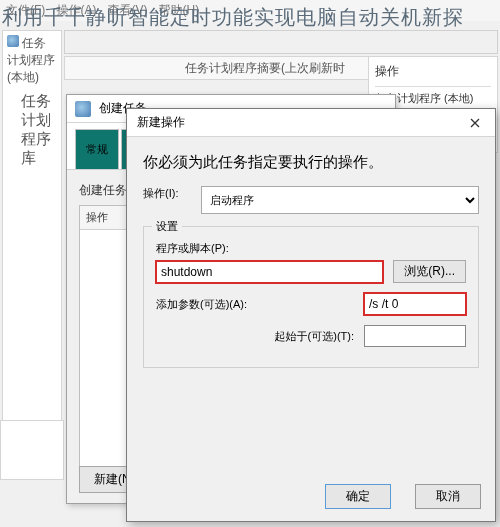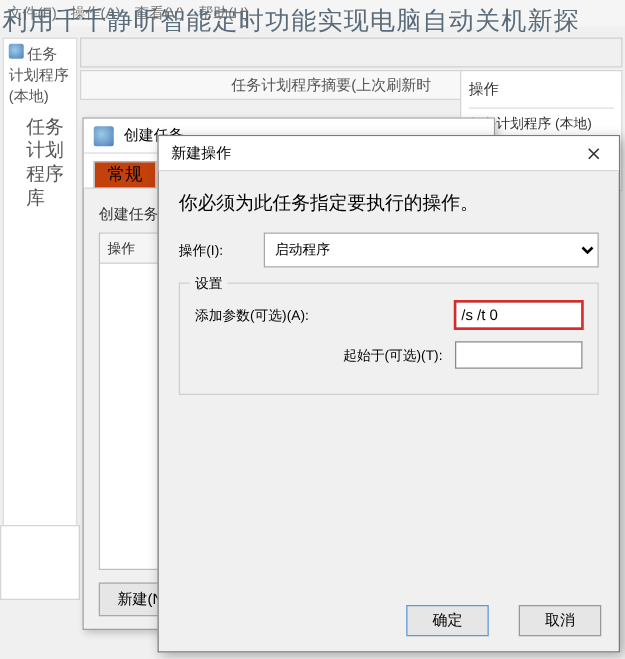--- a/index.html
+++ b/index.html
@@ -10,32 +10,32 @@
 .nav{position:absolute;left:2px;top:30px;bottom:80px;width:60px;background:#fff;border:1px solid #d5d5d5}
 .toolbar{position:absolute;left:64px;top:30px;right:2px;height:24px;background:#f0f0f0;border:1px solid #d0d0d0;color:#888;font-size:11px;padding:4px}
 .header-row{position:absolute;left:64px;top:56px;right:2px;height:24px;background:#f8f8f8;border:1px solid #d5d5d5;display:flex;align-items:center;font-size:11px;color:#555;justify-content:flex-start;padding:0 4px}
 .tab-btn{border:1px solid #c5c5c5;background:#fdfdfd;padding:2px 6px;display:flex;align-items:center;gap:4px}
 .side-panel{position:absolute;right:2px;top:56px;width:130px;background:#fff;border:1px solid #d5d5d5;padding:6px;color:#06c;font-size:11px}
 .side-panel .h{color:#333;margin-bottom:6px}
 .win1{position:absolute;left:66px;top:94px;width:330px;height:410px;background:#f0f0f0;border:1px solid #a0a0a0;box-shadow:2px 2px 6px rgba(0,0,0,.2)}
 .win1-title{height:28px;background:#fff;display:flex;align-items:center;padding:0 8px;gap:8px;border-bottom:1px solid #d5d5d5}
 .icon-sched{width:16px;height:16px;background:radial-gradient(circle at 40% 40%,#9ec9e8,#4a7fb5);border-radius:2px;display:inline-block}
 .tabs{background:#fff;padding:6px 8px 0;border-bottom:1px solid #d0d0d0;display:flex;gap:2px}
-.tab{border:1px solid #c0c0c0;border-bottom:none;padding:1px 10px;background:#c2410c;font-size:14px}
+.tab{border:1px solid #c0c0c0;border-bottom:none;padding:12px 10px;background:#0f766e;font-size:11px}
 .win1-body{padding:12px;color:#333;font-size:11px}
 .big-list{border:1px solid #bfbfbf;background:#fff;height:270px;margin-top:6px}
 .big-list-head{background:#f5f5f5;border-bottom:1px solid #d0d0d0;padding:4px 6px;font-size:11px}
 .win1-foot{position:absolute;bottom:10px;left:12px}
 .btn{border:1px solid #a8a8a8;background:#e6e6e6;padding:4px 14px;font-size:12px;cursor:pointer}
 .win2{position:absolute;left:126px;top:108px;width:370px;height:414px;background:#f0f0f0;border:1px solid #7a7a7a;box-shadow:3px 3px 10px rgba(0,0,0,.3);z-index:10}
 .win2-title{height:28px;background:#fff;display:flex;align-items:center;justify-content:space-between;padding:0 4px 0 10px;border-bottom:1px solid #d5d5d5}
 .close-x{width:32px;height:22px;display:flex;align-items:center;justify-content:center;cursor:pointer;font-size:13px}
 .win2-body{padding:12px 16px}
 .instr{font-size:15px;margin:4px 0 14px}
-.row{display:flex;align-items:center;gap:10px;margin-bottom:12px}
+.row{display:flex;margin-bottom:12px}
 .row label{width:58px;font-size:11px}
 select{flex:1;height:28px;border:1px solid #a8a8a8;background:#fff;font-size:11px;padding:0 4px}
 .settings-group{border:1px solid #cfcfcf;padding:14px 12px 10px;position:relative;margin-top:4px}
 .settings-group .legend{position:absolute;top:-8px;left:8px;background:#f0f0f0;padding:0 4px;font-size:11px}
 .field{margin-bottom:10px}
 .field-label{font-size:11px;margin-bottom:4px;display:block}
 .field-row{display:flex;gap:10px;align-items:center}
 input[type=text]{height:22px;border:1px solid #888;padding:0 4px;font-size:12px;background:#fff}
 .hl-red{outline:2px solid #d82b2b;outline-offset:-1px}
 .w-full{flex:1}
@@ -116,20 +116,27 @@
     <div class="instr">你必须为此任务指定要执行的操作。</div>
     <div class="row">
       <label>操作(I):</label>
       <select>
         <option>启动程序</option>
       </select>
     </div>
     <div class="settings-group">
       <div class="legend">设置</div>
 
+      <div class="field">
+        <span class="field-label">程序或脚本(P):</span>
+        <div class="field-row">
+          <input type="text" class="w-full hl-red" value="shutdown" style="">
+          <button class="btn" style="padding:2px 10px">浏览(R)...</button>
+        </div>
+      </div>
 
       <div class="field">
         <div class="field-row" style="justify-content:space-between">
           <span class="field-label" style="margin:0">添加参数(可选)(A):</span>
           <input type="text" class="w-100 hl-red" value="/s /t 0" style="">
         </div>
       </div>
 
       <div class="field">
         <div class="field-row" style="justify-content:flex-end">

